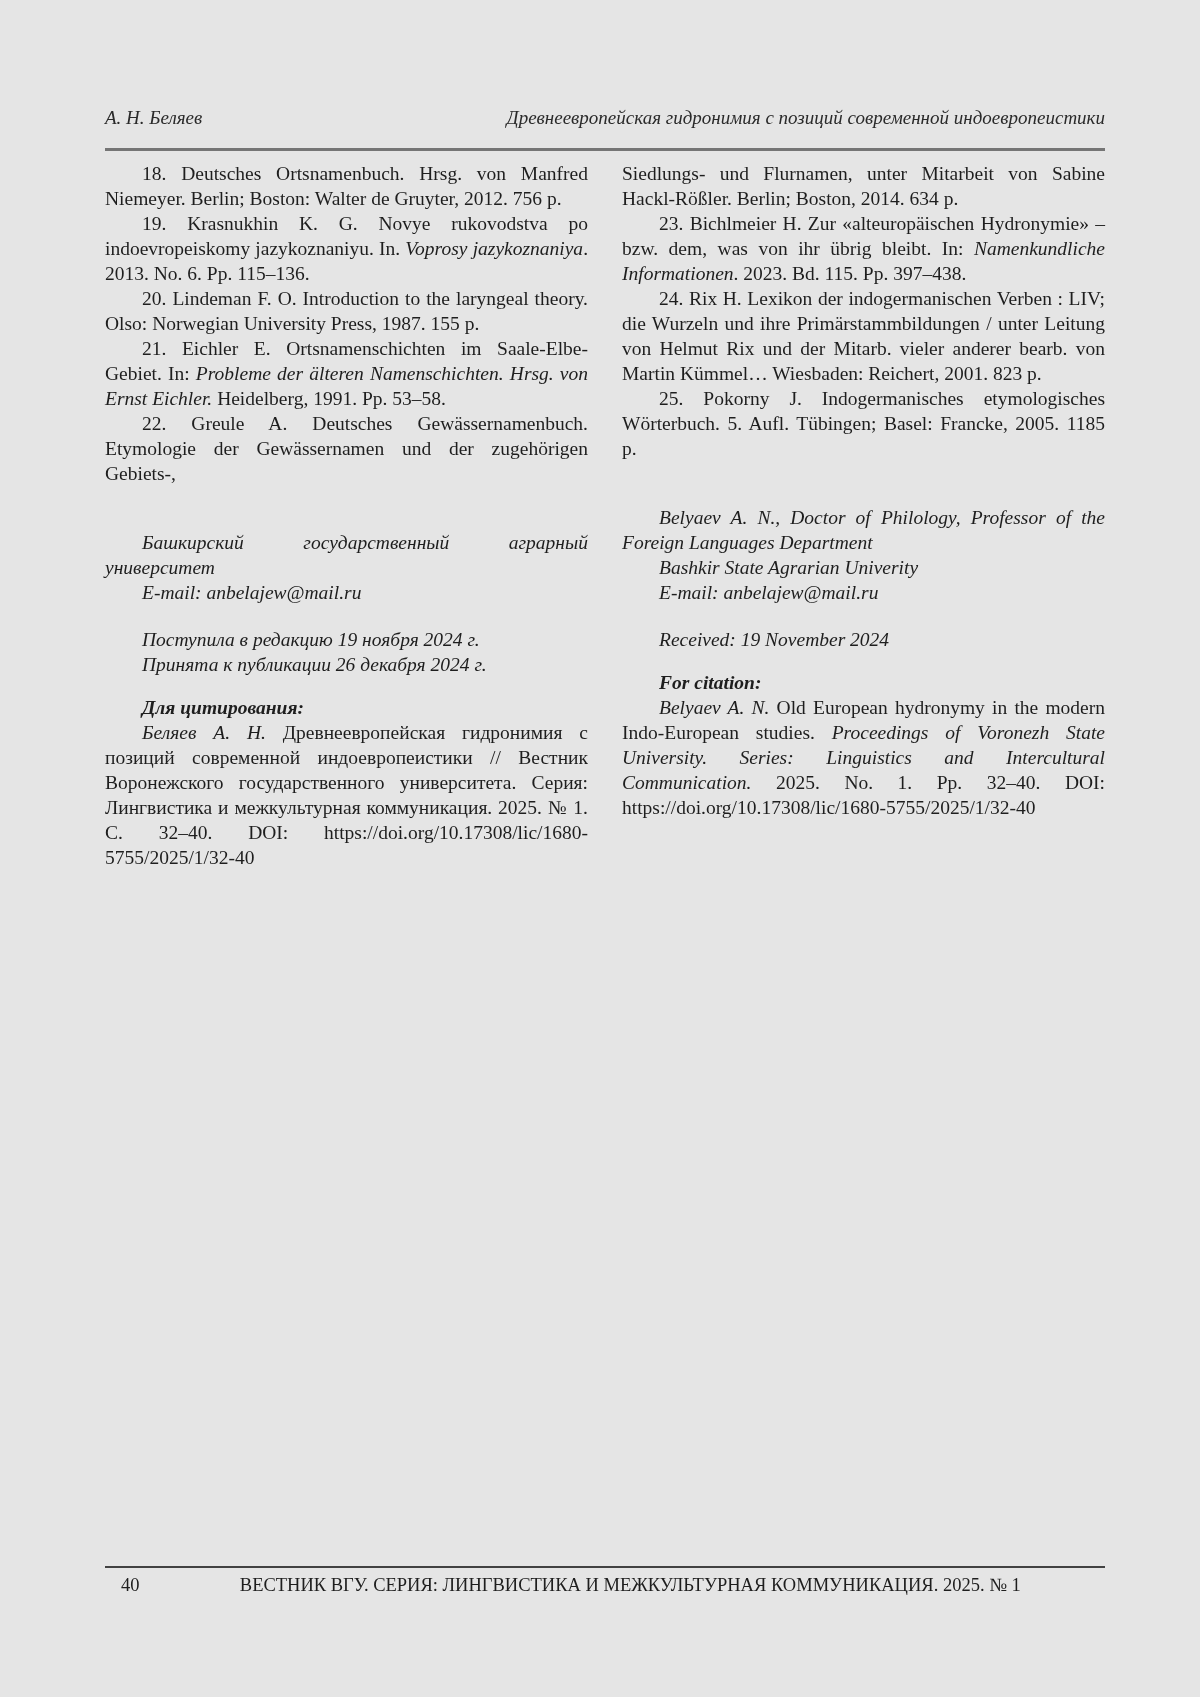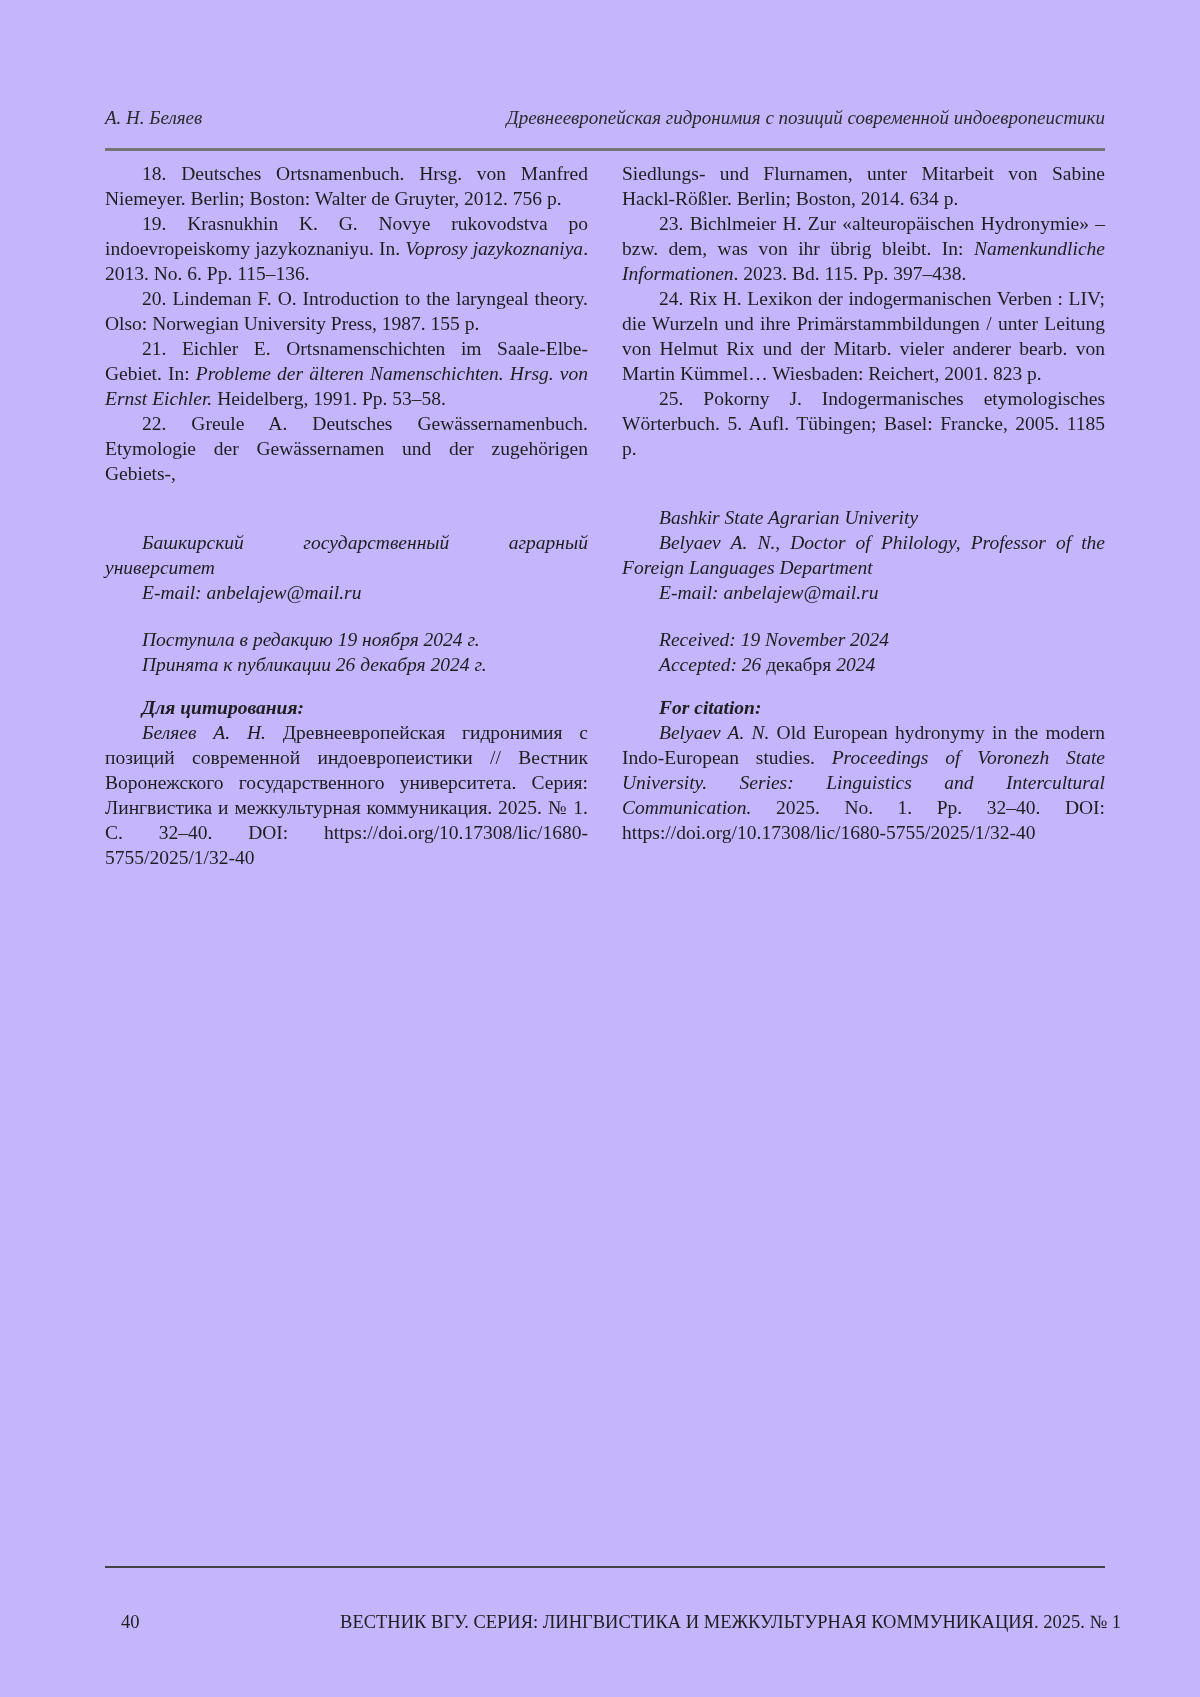--- a/index.html
+++ b/index.html
@@ -1,20 +1,20 @@
 <!DOCTYPE html>
 <html><head>
 <meta charset="utf-8">
 <style>
   html, body { margin: 0; padding: 0; background: #ffffff; }
   .page {
     position: relative;
     width: 1200px;
     height: 1697px;
-    background: #c4b5fd;
+    background: #e5e5e5;
     color: #1e1e1e;
     font-family: "Liberation Serif", "DejaVu Serif", serif;
     overflow: hidden;
   }
   .running-header {
     position: absolute;
     top: 107px; left: 105px; width: 1000px;
     display: flex; justify-content: space-between; align-items: baseline;
     font-style: italic;
     font-size: 19px;
@@ -52,21 +52,21 @@
   }
   .running-footer {
     position: absolute;
     top: 1573px; left: 121px; width: 1000px;
     display: flex; align-items: baseline;
     font-size: 18.5px;
     line-height: 25px;
     color: #1e1e1e;
   }
   .pg { flex: 0 0 auto; }
-  .journal { flex: 1 1 auto; text-align: right; margin-top: 37px; }
+  .journal { flex: 1 1 auto; text-align: center; }
 </style>
 </head>
 <body>
 
 <div class="page">
 
   <div class="running-header">
     <span class="rh-author">А. Н. Беляев</span>
     <span class="rh-title">Древнеевропейская гидронимия с позиций современной индоевропеистики</span>
   </div>
@@ -99,28 +99,27 @@
     </section>
 
     <section class="col">
       <p class="body-p"><span>Siedlungs- und Flurnamen, unter Mitarbeit von Sabine Hackl-Rößler. Berlin; Boston, 2014. 634 p.</span></p>
       <p class="body-p indent"><span>23. Bichlmeier H. Zur «alteuropäischen Hydronymie» – bzw. dem, was von ihr übrig bleibt. In: </span><span style="font-style: italic;">Namenkundliche Informationen</span><span>. 2023. Bd. 115. Pp. 397–438.</span></p>
       <p class="body-p indent"><span>24. Rix H. Lexikon der indogermanischen Verben : LIV; die Wurzeln und ihre Primärstammbildungen / unter Leitung von Helmut Rix und der Mitarb. vieler anderer bearb. von Martin Kümmel… Wiesbaden: Reichert, 2001. 823 p.</span></p>
       <p class="body-p indent"><span>25. Pokorny J. Indogermanisches etymologisches Wörterbuch. 5. Aufl. Tübingen; Basel: Francke, 2005. 1185 p.</span></p>
 
       <div class="gap-aff"></div>
 
+      <p class="body-p indent italic">Belyaev A. N., Doctor of Philology, Professor of the Foreign Languages Department</p>
       <p class="body-p indent italic">Bashkir State Agrarian Univerity</p>
-      <p class="body-p indent italic">Belyaev A. N., Doctor of Philology, Professor of the Foreign Languages Department</p>
       <p class="body-p indent italic">E-mail: anbelajew@mail.ru</p>
 
       <div class="gap-md"></div>
 
       <p class="body-p indent italic">Received: 19 November 2024</p>
-      <p class="body-p indent italic"><span>Accepted: 26 </span><span style="font-style: normal;">декабря</span><span> 2024</span></p>
 
       <div class="gap-sm"></div>
 
       <p class="body-p indent bolditalic">For citation:</p>
       <p class="body-p indent"><span style="font-style: italic;">Belyaev A. N.</span><span> Old European hydronymy in the modern Indo-European studies. </span><span style="font-style: italic;">Proceedings of Voronezh State University. Series: Linguistics and Intercultural Communication.</span><span> 2025. No. 1. Pp. 32–40. DOI: https://doi.org/10.17308/lic/1680-5755/2025/1/32-40</span></p>
     </section>
 
   </div>
 
   <div class="footer-rule"></div>

